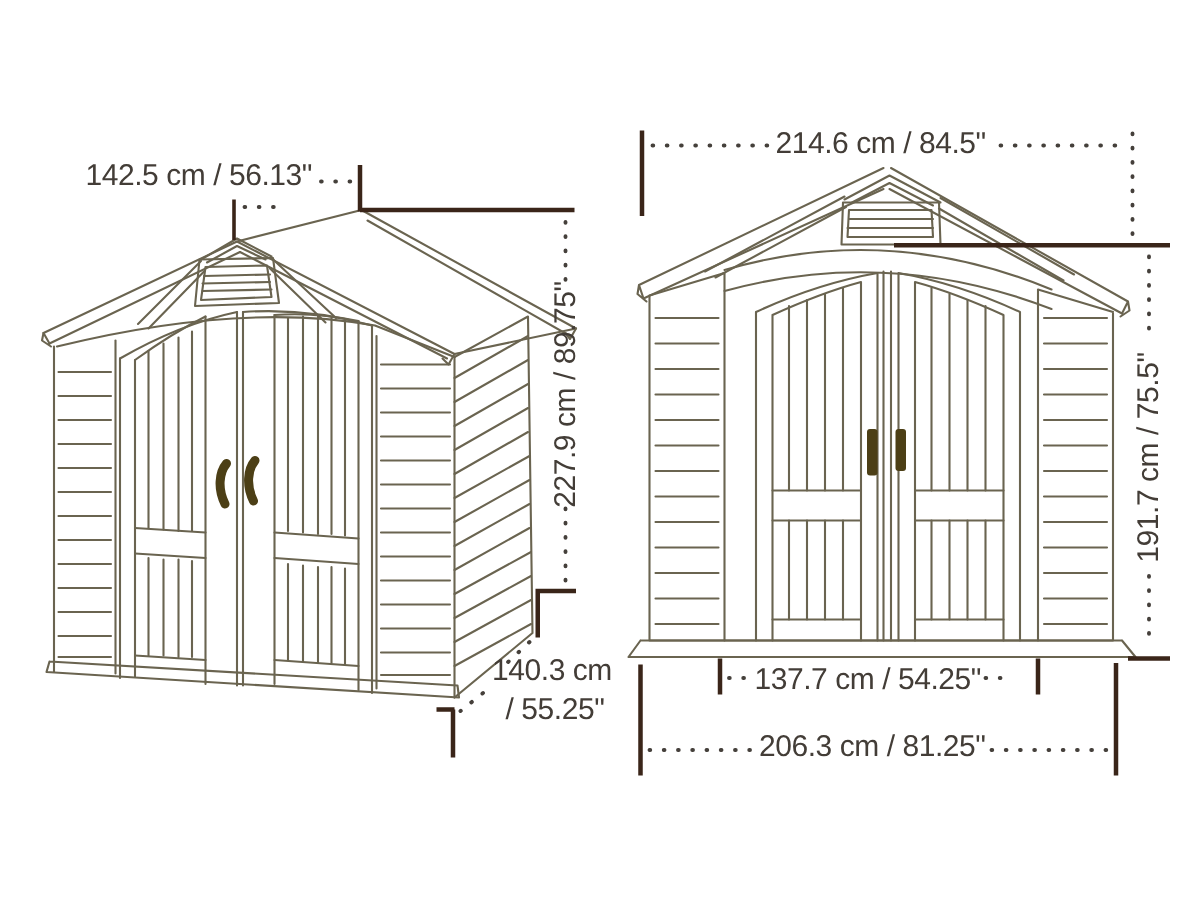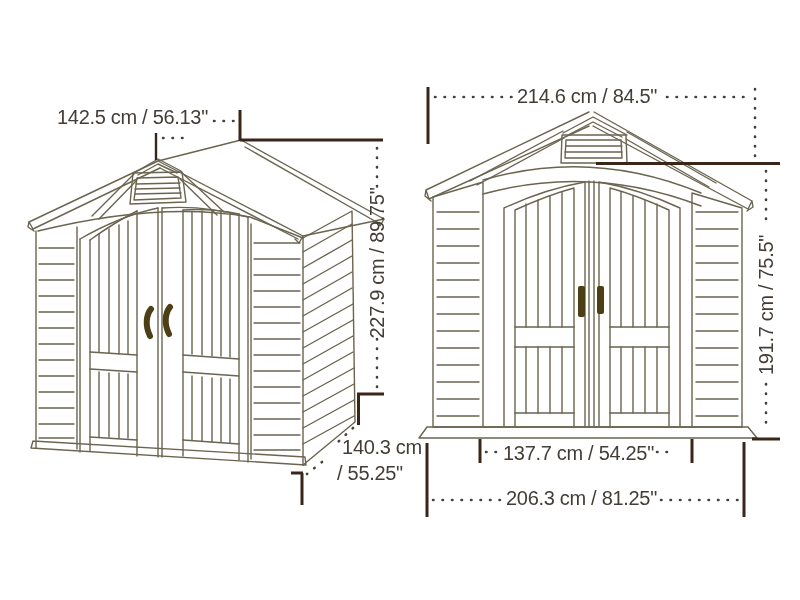--- a/index.html
+++ b/index.html
@@ -179,21 +179,21 @@
       <path d="M486,452 H505 M657,452 H676"></path>
       <path d="M433,500 H501 M661,500 H738"></path>
     </g>
   </g>
 </svg>
 
   <div class="dim-label" style="left:57px;top:106px;">142.5 cm / 56.13"</div>
 
   <div class="dim-label rot" style="left:297px;top:252px;">227.9 cm / 89.75"</div>
 
-  <div class="dim-label centered" style="left:340px;top:436px;width:84px;">140.3 cm</div>
+  <div class="dim-label centered" style="left:326px;top:436px;width:84px;">140.3 cm</div>
   <div class="dim-label centered" style="left:328px;top:462px;width:84px;">/ 55.25"</div>
 
   <div class="dim-label" style="left:517px;top:85px;">214.6 cm / 84.5"</div>
 
   <div class="dim-label rot" style="left:686px;top:294px;">191.7 cm / 75.5"</div>
 
   <div class="dim-label" style="left:503px;top:442px;">137.7 cm / 54.25"</div>
 
   <div class="dim-label" style="left:506px;top:487px;">206.3 cm / 81.25"</div>
 </div>

